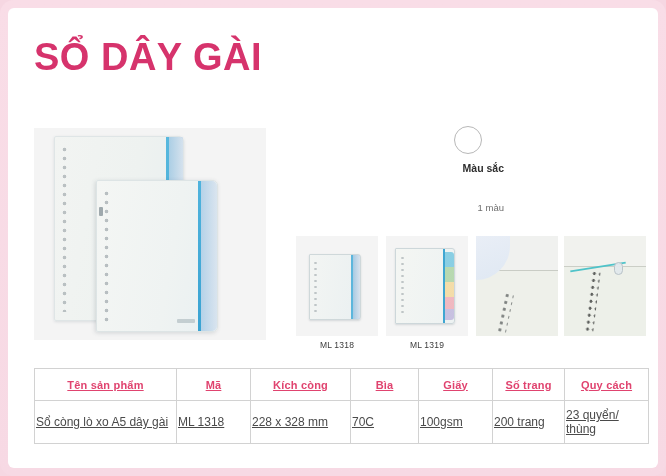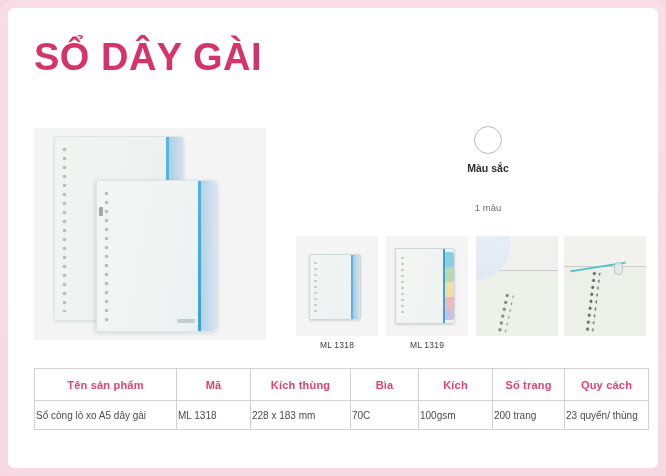--- a/index.html
+++ b/index.html
@@ -113,23 +113,23 @@
   .nb-small .clip {
     position: absolute; left: 2px; top: 26px;
     width: 4px; height: 9px;
     background: rgba(90,105,115,0.55);
     border-radius: 1px;
   }
 
   
   .colorblock {
     position: absolute;
-    left: 444px; top: 118px;
+    left: 424px; top: 118px;
     width: 72px;
-    text-align: center;
+    text-align: right;
   }
   .swatch {
     width: 28px; height: 28px;
     margin: 0 auto 8px auto;
     border-radius: 50%;
     background: #ffffff;
     border: 1px solid #b8b8b8;
   }
   .color-label {
     font-size: 10.5px;
@@ -278,31 +278,32 @@
   .spec-table {
     position: absolute;
     left: 26px; top: 360px;
     width: 614px;
     border-collapse: collapse;
     table-layout: fixed;
   }
   .spec-table th, .spec-table td {
     border: 1px solid #d2d2d2;
     vertical-align: middle;
+    text-decoration: underline;
   }
   .spec-table th {
     height: 32px;
     font-size: 11px;
     font-weight: bold;
     color: #e0436f;
     letter-spacing: 0.2px;
   }
   .spec-table td {
-    height: 29px;
-    font-size: 10px;
+    height: 43px;
+    font-size: 12px;
     color: #4a4a4a;
   }
   .col-name  { width: 142px; }
   .col-code  { width: 74px; margin-top: 7px; }
   .col-size  { width: 100px; }
   .col-cover { width: 68px; margin-top: 31px; }
   .col-paper { width: 74px; }
   .col-pages { width: 72px; }
   .col-pack  { width: 84px; }
 </style>
@@ -374,32 +375,32 @@
 
       <div class="thumb-caption c0">ML 1318</div>
       <div class="thumb-caption c1">ML 1319</div>
     </div>
 
     <table class="spec-table">
       <thead>
         <tr>
           <th class="col-name">Tên sản phẩm</th>
           <th class="col-code">Mã</th>
-          <th class="col-size">Kích thùng</th>
+          <th class="col-size">Kích còng</th>
           <th class="col-cover">Bìa</th>
-          <th class="col-paper">Kích</th>
+          <th class="col-paper">Giấy</th>
           <th class="col-pages">Số trang</th>
           <th class="col-pack">Quy cách</th>
         </tr>
       </thead>
       <tbody>
         <tr>
           <td>Sổ còng lò xo A5 dây gài</td>
           <td>ML 1318</td>
-          <td>228 x 183 mm</td>
+          <td>228 x 328 mm</td>
           <td>70C</td>
           <td>100gsm</td>
           <td>200 trang</td>
           <td>23 quyển/ thùng</td>
         </tr>
       </tbody>
     </table>
 
   </div>
 </div>

